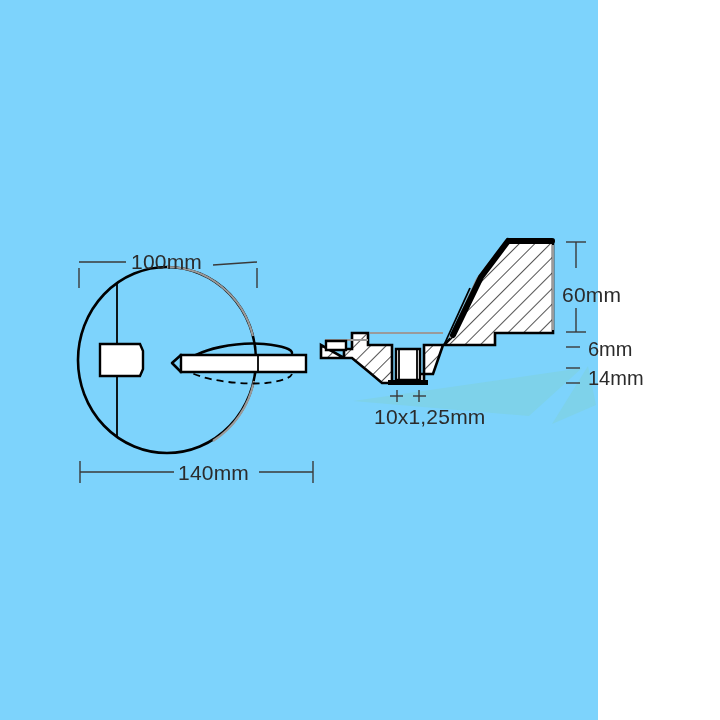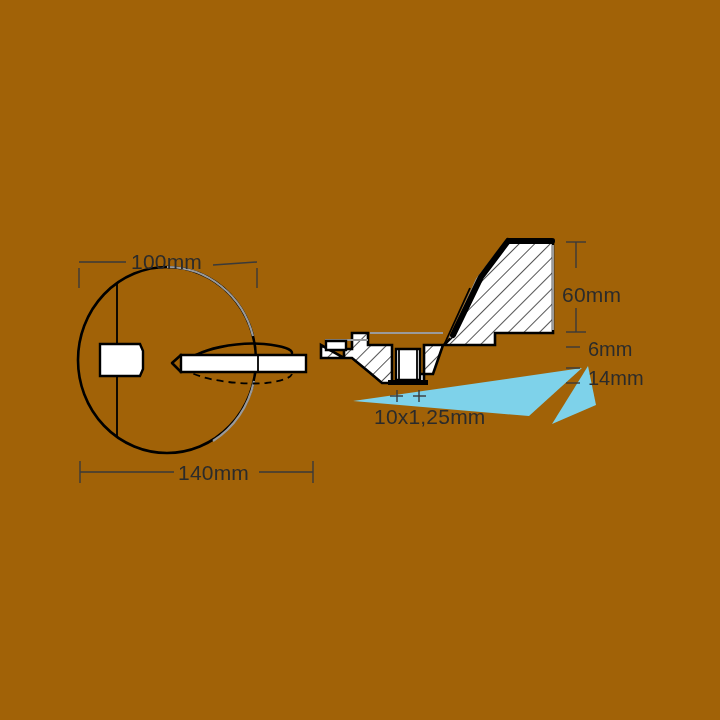--- a/index.html
+++ b/index.html
@@ -8,23 +8,23 @@
     background: #ffffff;
   }
   body {
     width: 720px;
     height: 720px;
     font-family: "Liberation Sans", sans-serif;
     overflow: hidden;
   }
   #drawing-root {
     position: relative;
-    width: 720px;
+    width: 598px;
     height: 720px;
-    background: #a16207;
+    background: #7dd3fc;
   }
   #tech-svg {
     display: block;
     width: 720px;
     height: 720px;
   }
   .dim-text {
     font-family: "Liberation Sans", sans-serif;
     font-size: 21px;
     fill: #2b2b2b;

